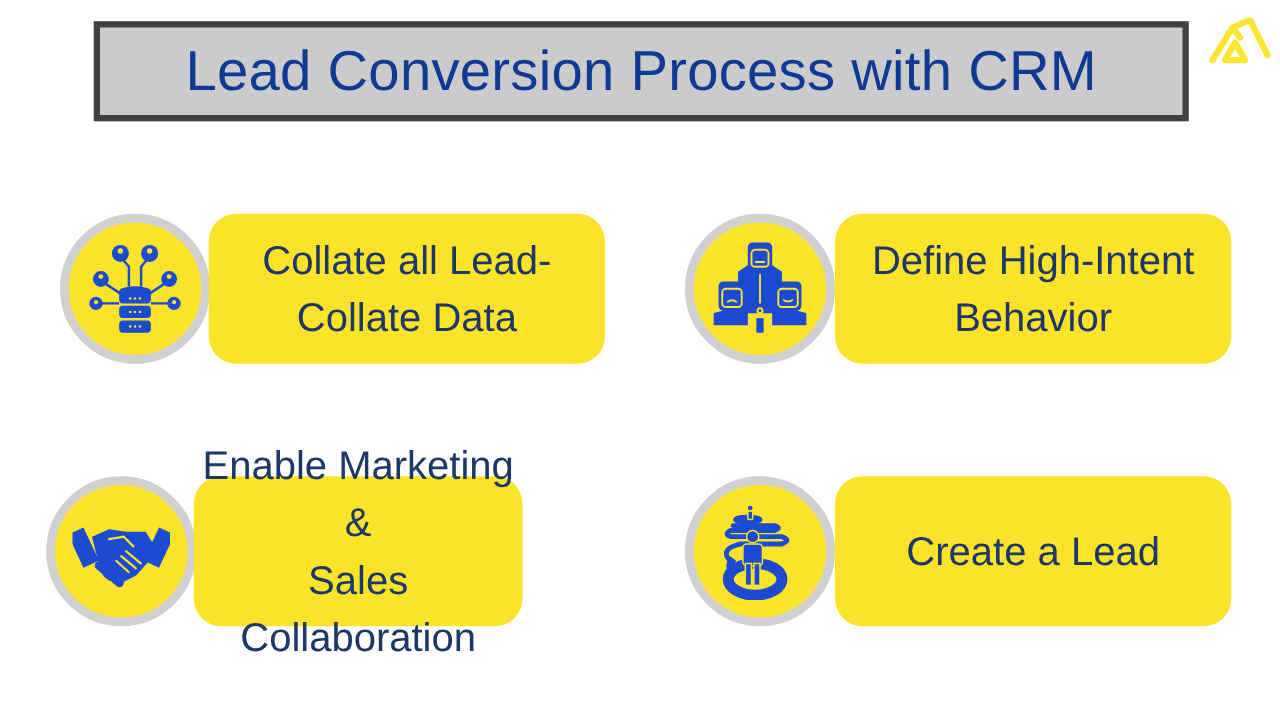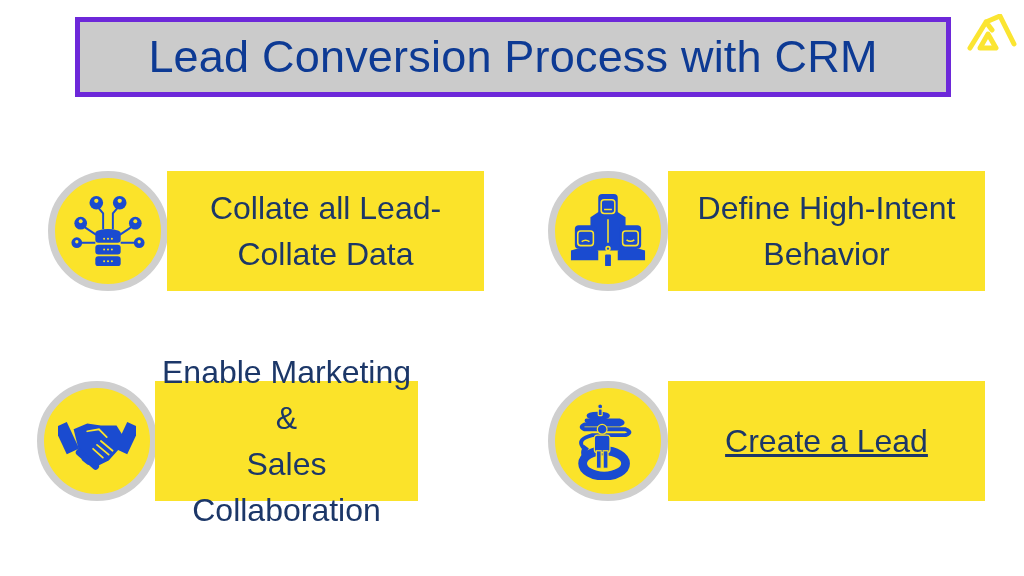--- a/index.html
+++ b/index.html
@@ -3,32 +3,32 @@
   <meta charset="utf-8">
   <style>
     html, body { margin: 0; padding: 0; }
     body {
       width: 1024px; height: 576px; position: relative; overflow: hidden;
       background: #ffffff;
       font-family: "Liberation Sans", "DejaVu Sans", sans-serif;
     }
     .title-box {
       position: absolute; left: 75px; top: 17px; width: 866px; height: 70px;
-      background: #cbcbcb; border: 5px solid #6d28d9;
+      background: #cbcbcb; border: 5px solid #404040;
       display: flex; align-items: center; justify-content: center;
     }
     .title-text {
       color: #0d3a94; font-size: 45px; font-weight: normal; letter-spacing: 0.2px;
       white-space: nowrap;
     }
     .logo { position: absolute; left: 966px; top: 14px; width: 52px; height: 38px; }
     .card-box {
       position: absolute; background: #fbe32a;
       display: flex; align-items: center; justify-content: center; text-align: center;
-      color: #1c3768; font-size: 32px; line-height: 46px;
+      color: #1c3768; font-size: 32px; line-height: 46px; border-radius: 22px;
     }
     .card-box span { display: block; }
     .circle {
       position: absolute; width: 106px; height: 106px; border-radius: 50%;
       background: #fbe32a; border: 7px solid #cfcfcf;
       display: flex; align-items: center; justify-content: center;
     }
     .circle svg { width: 78px; height: 78px; }
   </style>
 </head>
@@ -148,17 +148,17 @@
     <g fill="#1a4bd0" stroke="#fbe32a" stroke-width="1.2">
       <circle cx="32" cy="4.5" r="2.5"></circle>
       <rect x="30" y="7" width="4" height="7" rx="1"></rect>
       <circle cx="34" cy="28" r="5"></circle>
       <rect x="26" y="34" width="16" height="18" rx="3"></rect>
       <rect x="28" y="50" width="5" height="18"></rect>
       <rect x="35" y="50" width="5" height="18"></rect>
     </g>
   </svg>
 </div>
-<div class="card-box" style="left:668px; top:381px; width:317px; height:120px;text-decoration:underline;">
+<div class="card-box" style="left:668px; top:381px; width:317px; height:120px;">
   <div>
     <span>Create a Lead</span>
   </div>
 </div>
 
 </body></html>

